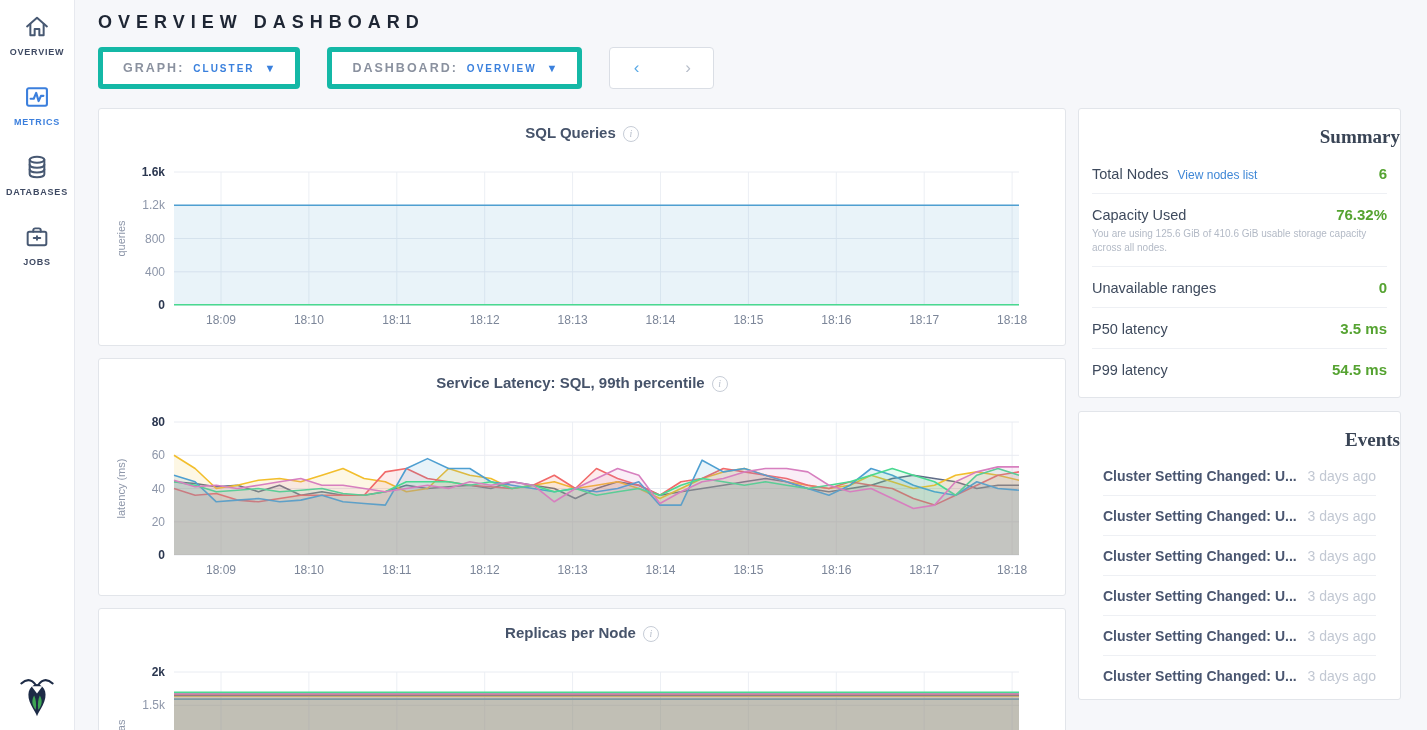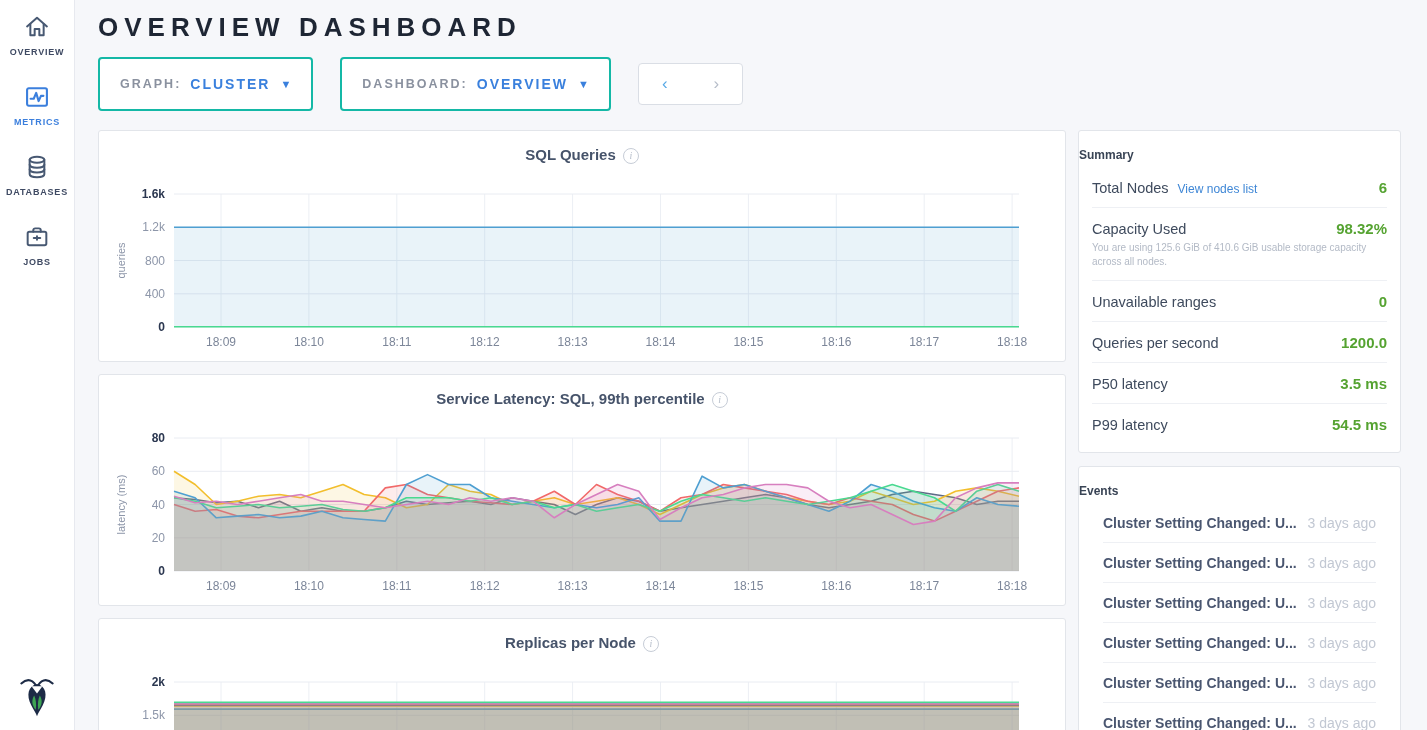--- a/index.html
+++ b/index.html
@@ -11,50 +11,50 @@
   .sidebar { width:75px; min-width:75px; background:#fff; border-right:1px solid #e7e9ef;
              display:flex; flex-direction:column; align-items:center; padding-top:13px; position:relative; }
   .nav-item { display:flex; flex-direction:column; align-items:center; cursor:pointer; margin-bottom:26px; }
   .nav-icon { display:block; }
   .nav-label { font-size:9px; font-weight:bold; letter-spacing:0.8px; color:#3f4a63; margin-top:6px; }
   .nav-item.active .nav-label { color:#3b7fdd; }
   .logo { position:absolute; bottom:10px; left:0; right:0; display:flex; justify-content:center; cursor:pointer; }
 
   
   .main { flex:1; padding:8px 24px 0 23px; overflow:hidden; }
-  .page-title { font-size:26px; font-weight:bold; letter-spacing:6px; color:#1e2634; margin:4px 0 14px 0; }
+  .page-title { font-size:18px; font-weight:bold; letter-spacing:6px; color:#1e2634; margin:4px 0 14px 0; }
   .controls { display:flex; align-items:center; margin-bottom:19px; }
-  .dropdown { display:inline-flex; align-items:center; height:54px; padding:0 20px;
-              background:#fff; border:2px solid #14b8a6; border-radius:4px; cursor:pointer; margin-right:27px; }
+  .dropdown { display:inline-flex; align-items:center; height:42px; padding:0 20px;
+              background:#fff; border:5px solid #14b8a6; border-radius:4px; cursor:pointer; margin-right:27px; }
   .dd-label { font-size:12.5px; font-weight:bold; letter-spacing:2px; color:#8a919f; }
-  .dd-value { font-size:14px; font-weight:bold; letter-spacing:2px; color:#3a80dd; margin-left:9px; }
+  .dd-value { font-size:10px; font-weight:bold; letter-spacing:2px; color:#3a80dd; margin-left:9px; }
   .caret { color:#3a80dd; font-size:11px; margin-left:10px; }
   .timewindow { display:inline-flex; height:42px; border:1px solid #dadee5; border-radius:4px; overflow:hidden; background:#fff; }
   .timewindow button { border:none; background:transparent; cursor:pointer; font-family:inherit; }
   .tw-prev { width:52px; border-right:1px solid #dadee5; color:#58a9e6; font-size:17px; }
   .tw-range { width:181px; color:#3a80dd; font-size:12.5px; font-weight:bold; letter-spacing:2px; }
   .tw-next { width:51px; border-left:1px solid #dadee5; background:#eaedf1; color:#b6bdc9; font-size:17px; cursor:default; }
 
   .content { display:flex; gap:12px; }
   .charts-col { width:968px; display:flex; flex-direction:column; gap:12px; }
   .right-col { width:323px; display:flex; flex-direction:column; gap:13px; }
 
   .card { background:#fff; border:1px solid #e2e5ea; border-radius:3px; }
 
   
-  .chart-card { padding-bottom:2px; }
+  .chart-card { padding-bottom:8px; }
   .chart-title-row { text-align:center; padding-top:15px; height:38px; }
   .chart-title { font-size:15px; font-weight:bold; color:#46536a; }
   .info-icon { display:inline-block; width:16px; height:16px; border:1px solid #c7cdd7; border-radius:50%;
                color:#b9c0cc; font-size:10px; line-height:14px; text-align:center; margin-left:7px;
                vertical-align:1px; font-style:italic; font-family:"Liberation Serif", serif; cursor:pointer; }
   .chart-svg { display:block; }
 
   
-  .side-title { text-align:left; font-size:12px; font-weight:bold; color:#394455; padding:17px 0 5px 0; }
+  .side-title { text-align:right; font-size:19px; font-weight:bold; color:#394455; padding:17px 0 5px 0;font-family:Liberation Serif, serif; }
   .summary-card { padding-bottom:8px; }
   .sum-row { margin:0 13px; padding:12px 0 11px 0; border-bottom:1px solid #eef0f4; }
   .sum-row:last-child { border-bottom:none; }
   .sum-main { display:flex; align-items:baseline; }
   .sum-label { font-size:14.5px; color:#3e4a5d; }
   .sum-link { font-size:12px; color:#3f87d6; margin-left:9px; text-decoration:none; cursor:pointer; }
   .sum-spacer { flex:1; }
   .sum-value { font-size:15px; font-weight:bold; color:#55a331; }
   .sum-desc { font-size:10px; color:#b3bac6; line-height:1.4; margin-top:4px; padding-right:6px; }
 
@@ -295,40 +295,33 @@
               <a class="sum-link">View nodes list</a>
               <span class="sum-spacer"></span>
               <span class="sum-value">6</span>
             </div>
           </div>
 
           <div class="sum-row">
             <div class="sum-main">
               <span class="sum-label">Capacity Used</span>
               <span class="sum-spacer"></span>
-              <span class="sum-value">98.32%</span>
+              <span class="sum-value">76.32%</span>
             </div>
             <div class="sum-desc">You are using 125.6 GiB of 410.6 GiB usable storage capacity across all nodes.</div>
           </div>
 
           <div class="sum-row">
             <div class="sum-main">
               <span class="sum-label">Unavailable ranges</span>
               <span class="sum-spacer"></span>
               <span class="sum-value">0</span>
             </div>
           </div>
 
-          <div class="sum-row">
-            <div class="sum-main">
-              <span class="sum-label">Queries per second</span>
-              <span class="sum-spacer"></span>
-              <span class="sum-value">1200.0</span>
-            </div>
-          </div>
 
           <div class="sum-row">
             <div class="sum-main">
               <span class="sum-label">P50 latency</span>
               <span class="sum-spacer"></span>
               <span class="sum-value">3.5 ms</span>
             </div>
           </div>
 
           <div class="sum-row">

